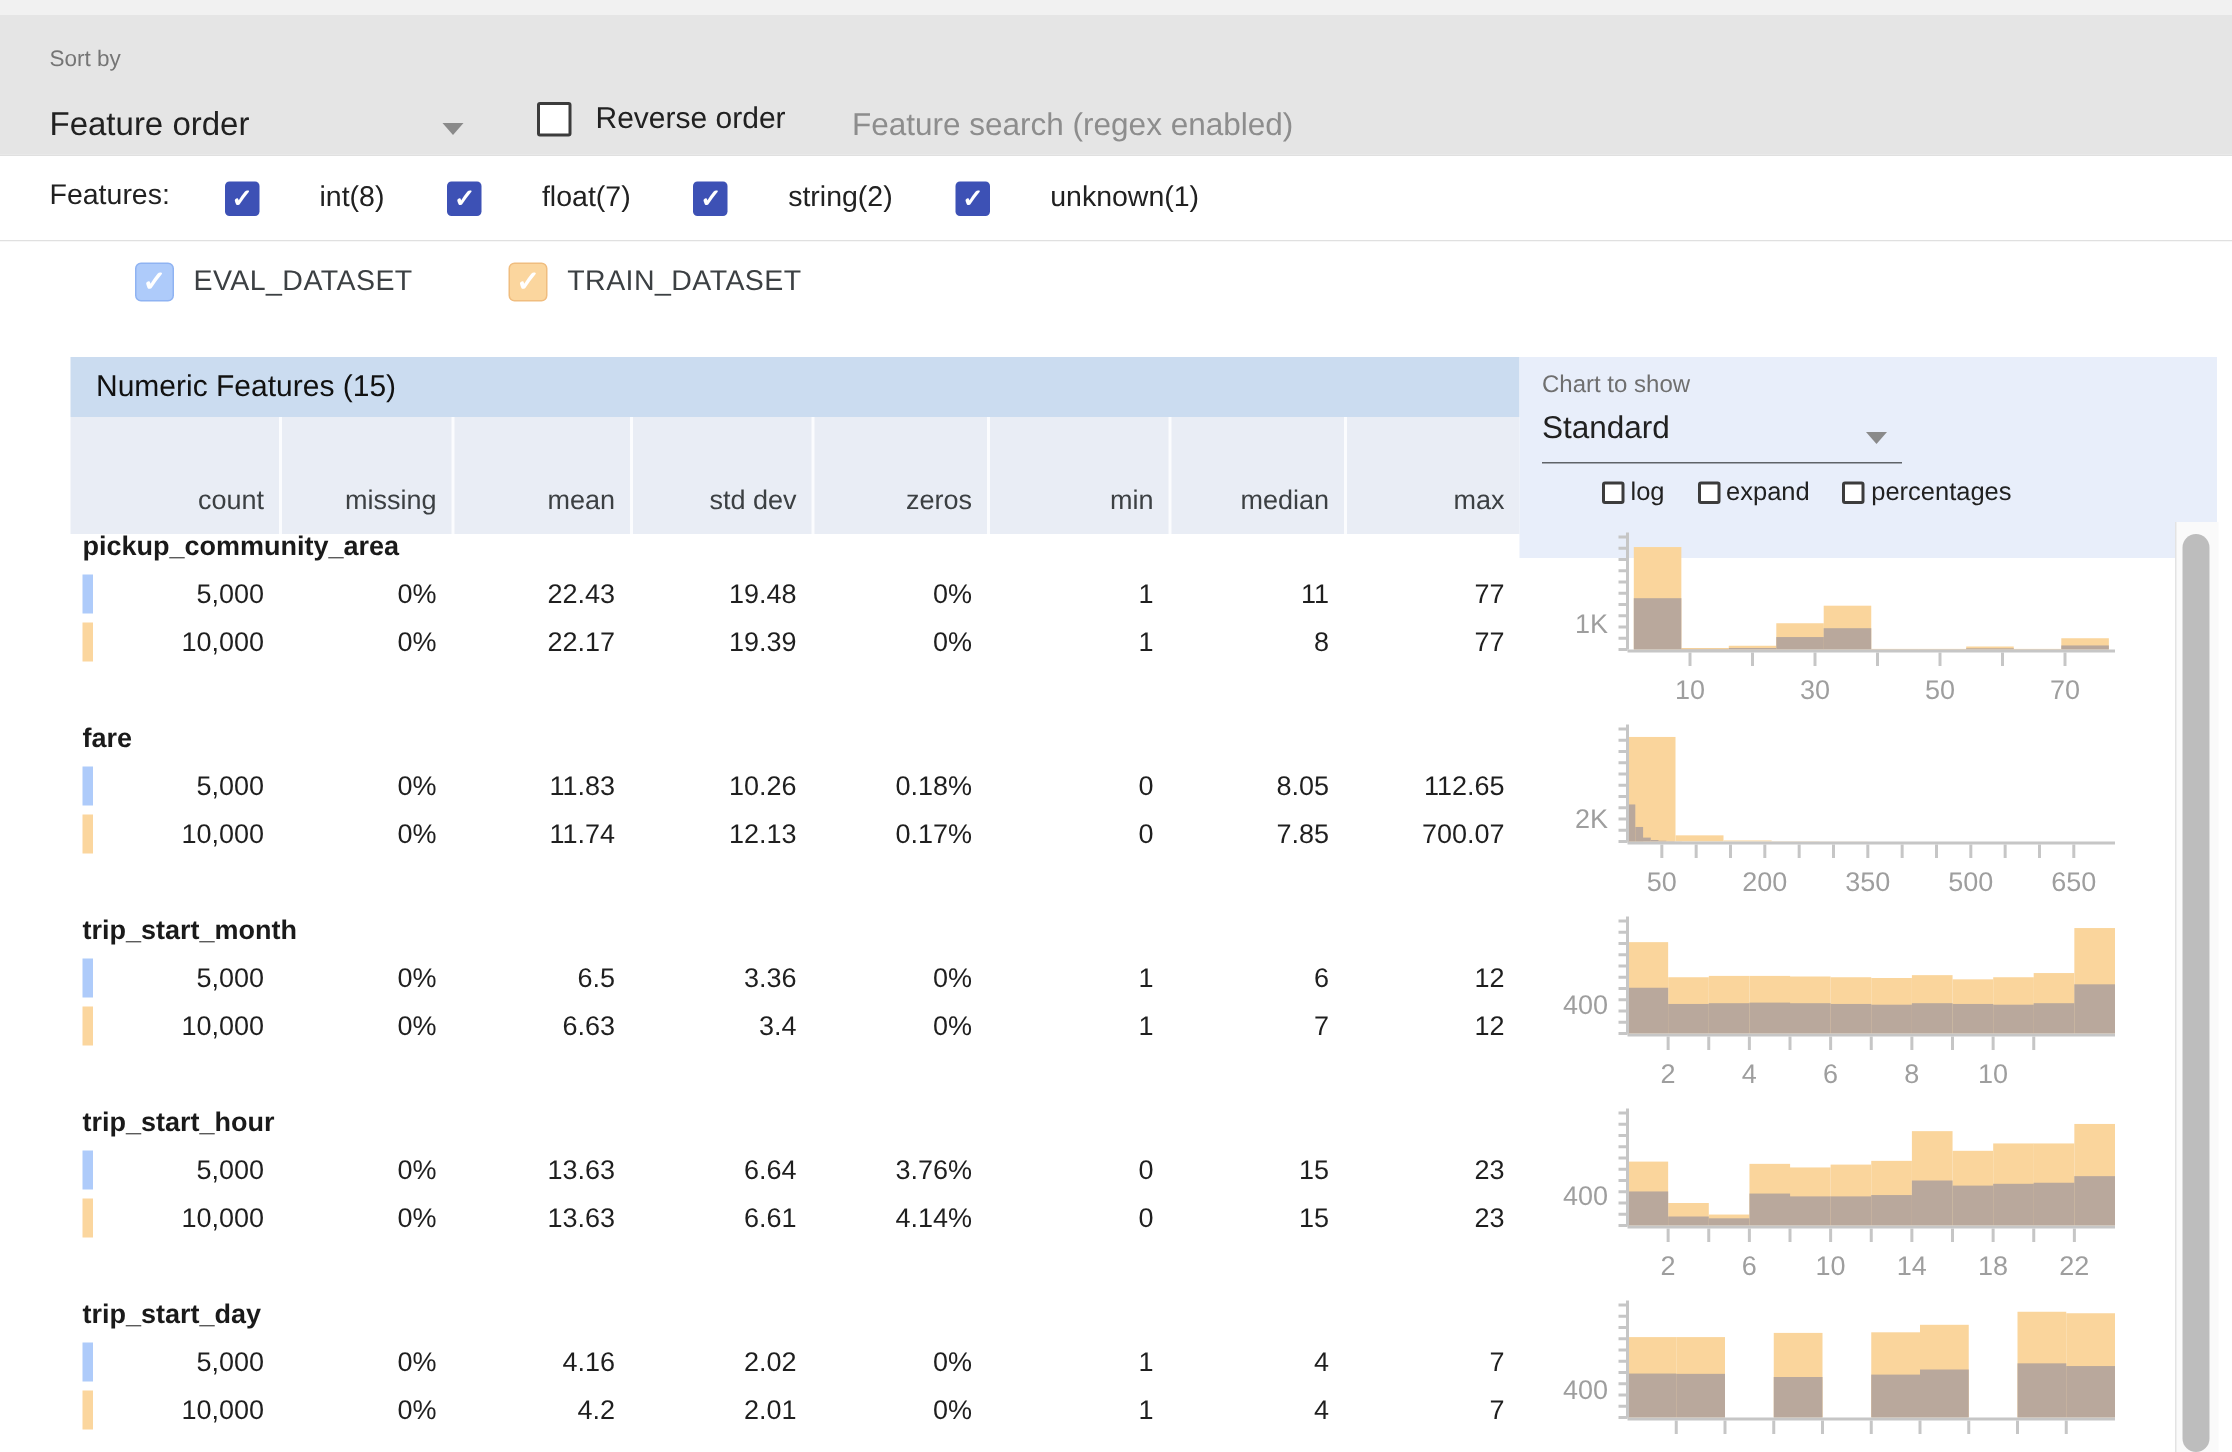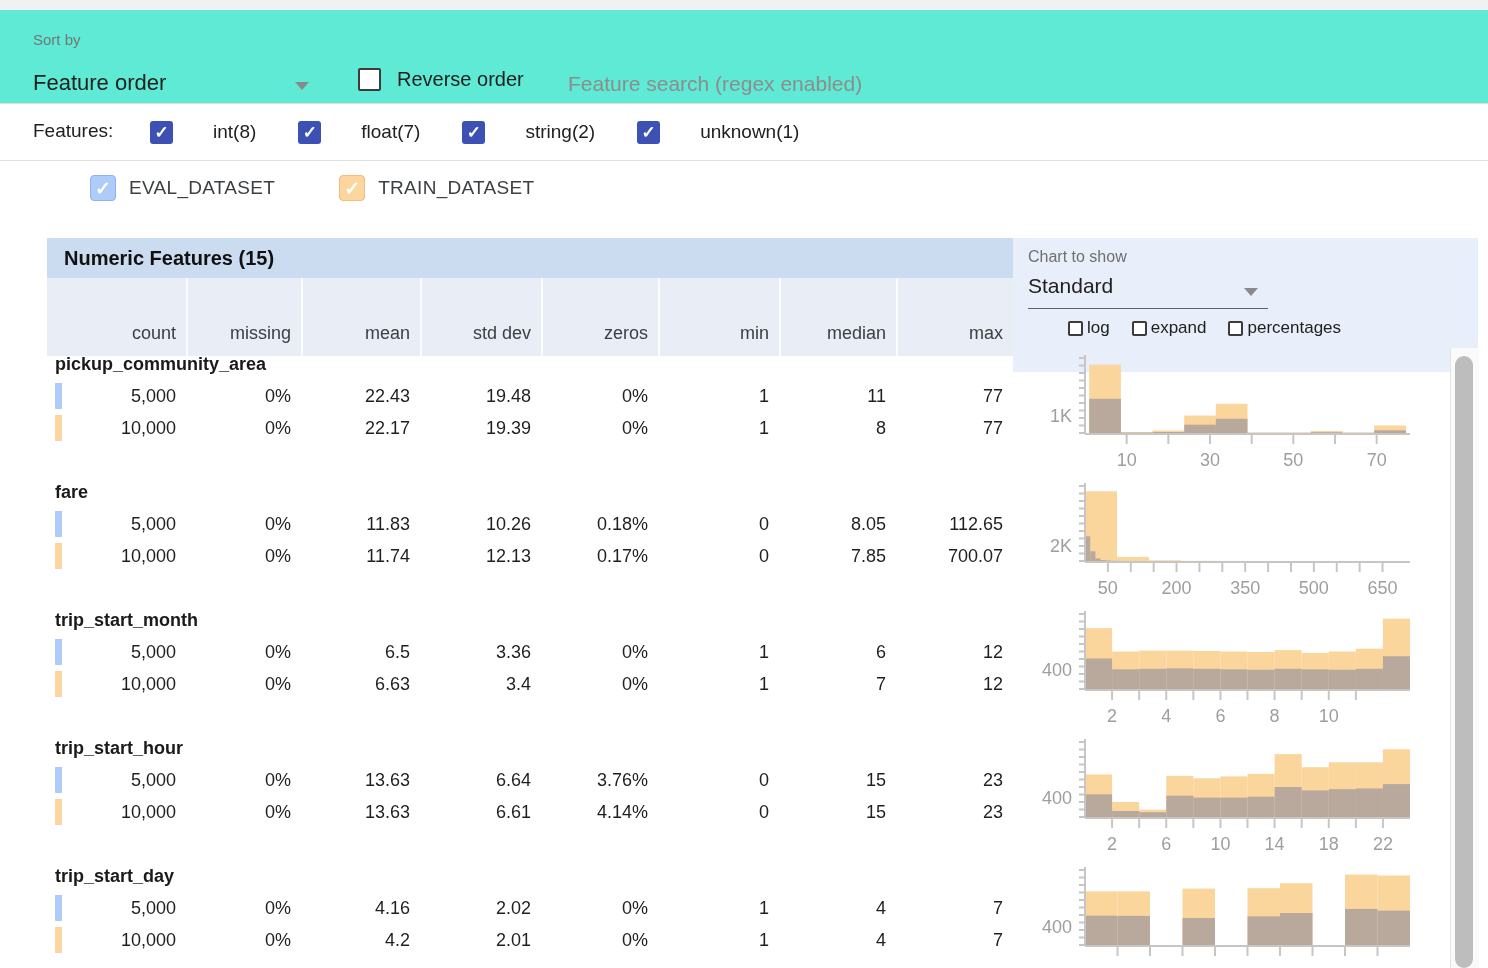--- a/index.html
+++ b/index.html
@@ -1,21 +1,21 @@
 <!DOCTYPE html>
 <html><head>
 <meta charset="utf-8">
 <style>
   html,body{margin:0;padding:0;background:#fff;}
   #app{position:relative;width:1488px;height:968px;overflow:hidden;
        font-family:"Liberation Sans",sans-serif;color:#212121;background:#fff;}
 
   
   .topstrip{position:absolute;left:0;top:0;width:1488px;height:10px;background:#f1f1f1;}
-  .topbar{position:absolute;left:0;top:10px;width:1488px;height:93px;background:#5eead4;}
+  .topbar{position:absolute;left:0;top:10px;width:1488px;height:93px;background:#e5e5e5;}
   .sortby-label{position:absolute;left:33px;top:21px;font-size:15px;color:#757575;}
   .sortby-select{position:absolute;left:33px;top:56px;width:290px;height:40px;
                  border-bottom:1px solid #9e9e9e;font-size:22px;color:#212121;cursor:pointer;}
   .sortby-select .val{position:absolute;left:0;top:4px;}
   .dd-arrow{position:absolute;width:0;height:0;border-left:7px solid transparent;
             border-right:7px solid transparent;border-top:8px solid #8a8a8a;}
   .sortby-select .dd-arrow{right:14px;top:16px;}
   .cb{box-sizing:border-box;background:#fff;border:2px solid #3c3c3c;border-radius:2px;cursor:pointer;}
   .reverse-cb{position:absolute;left:358px;top:58px;width:23px;height:23px;}
   .reverse-label{position:absolute;left:397px;top:58px;font-size:20px;color:#212121;}
@@ -39,21 +39,21 @@
   .legend-row{position:absolute;left:0;top:161px;width:1488px;height:76px;background:#fff;}
   .legend-items{position:absolute;left:90px;top:14px;display:flex;gap:64px;align-items:center;}
   .legend-item{display:flex;align-items:center;gap:13px;cursor:pointer;}
   .cb-pastel{box-sizing:border-box;width:26px;height:26px;border-radius:4px;color:#fff;
              display:flex;align-items:center;justify-content:center;font-size:19px;font-weight:bold;}
   .legend-item .lbl{font-size:19px;color:#3c4043;letter-spacing:.3px;}
 
   
   .panel-title{position:absolute;left:47px;top:238px;width:966px;height:40px;background:#cbdcf0;
                display:flex;align-items:center;}
-  .panel-title .txt{margin-left:17px;font-size:20px;font-weight:bold;color:#111;}
+  .panel-title .txt{margin-left:17px;font-size:20px;font-weight:normal;color:#111;}
   .chart-controls{position:absolute;left:1013px;top:238px;width:465px;height:134px;background:#e8eefa;}
   .ctl-label{position:absolute;left:15px;top:10px;font-size:16px;color:#6f6f6f;}
   .ctl-select{position:absolute;left:15px;top:36px;width:240px;height:34px;border-bottom:1px solid #5f6368;
               font-size:21px;color:#212121;cursor:pointer;}
   .ctl-select .dd-arrow{right:10px;top:14px;}
   .ctl-opts{position:absolute;left:15px;top:80px;display:flex;gap:22px;align-items:center;margin-left:40px;}
   .ctl-opt{display:flex;align-items:center;gap:4px;cursor:pointer;}
   .ctl-opt .cb{width:15px;height:15px;border-width:2px;}
   .ctl-opt .lbl{font-size:17px;color:#212121;}
 

